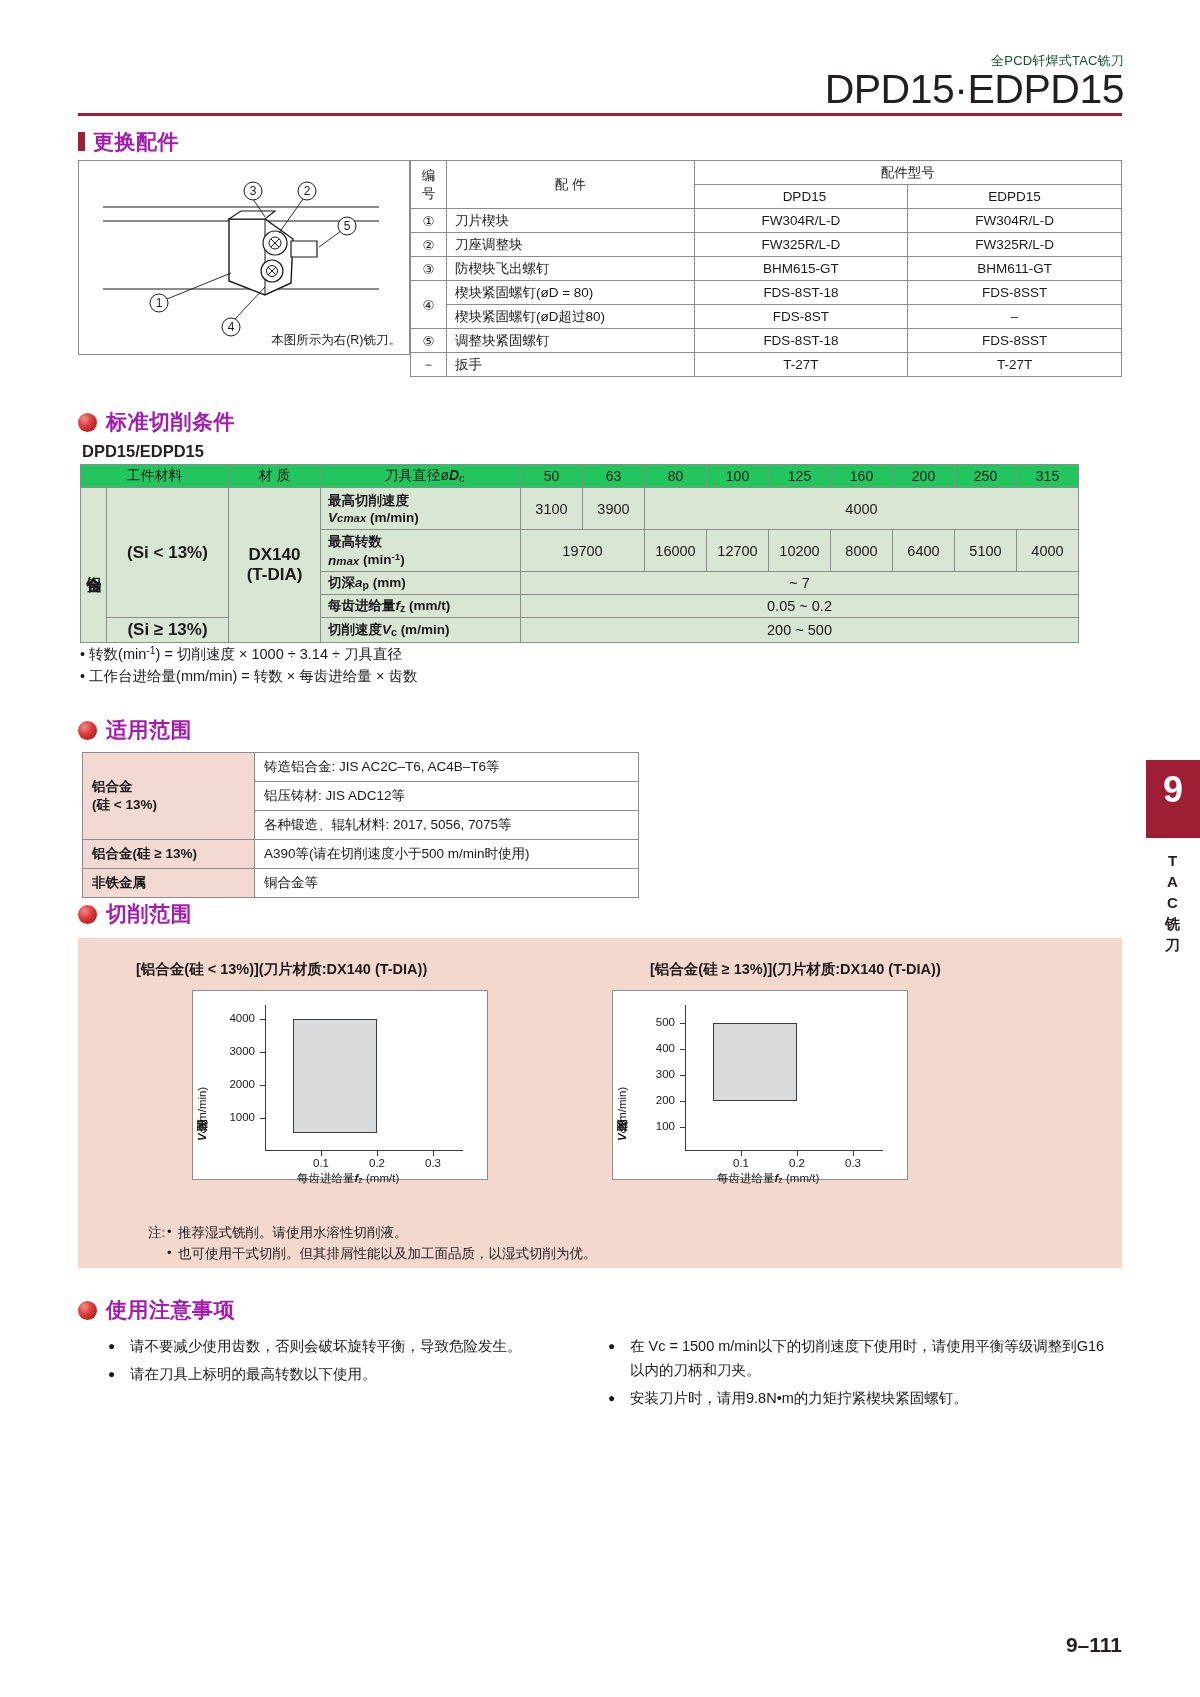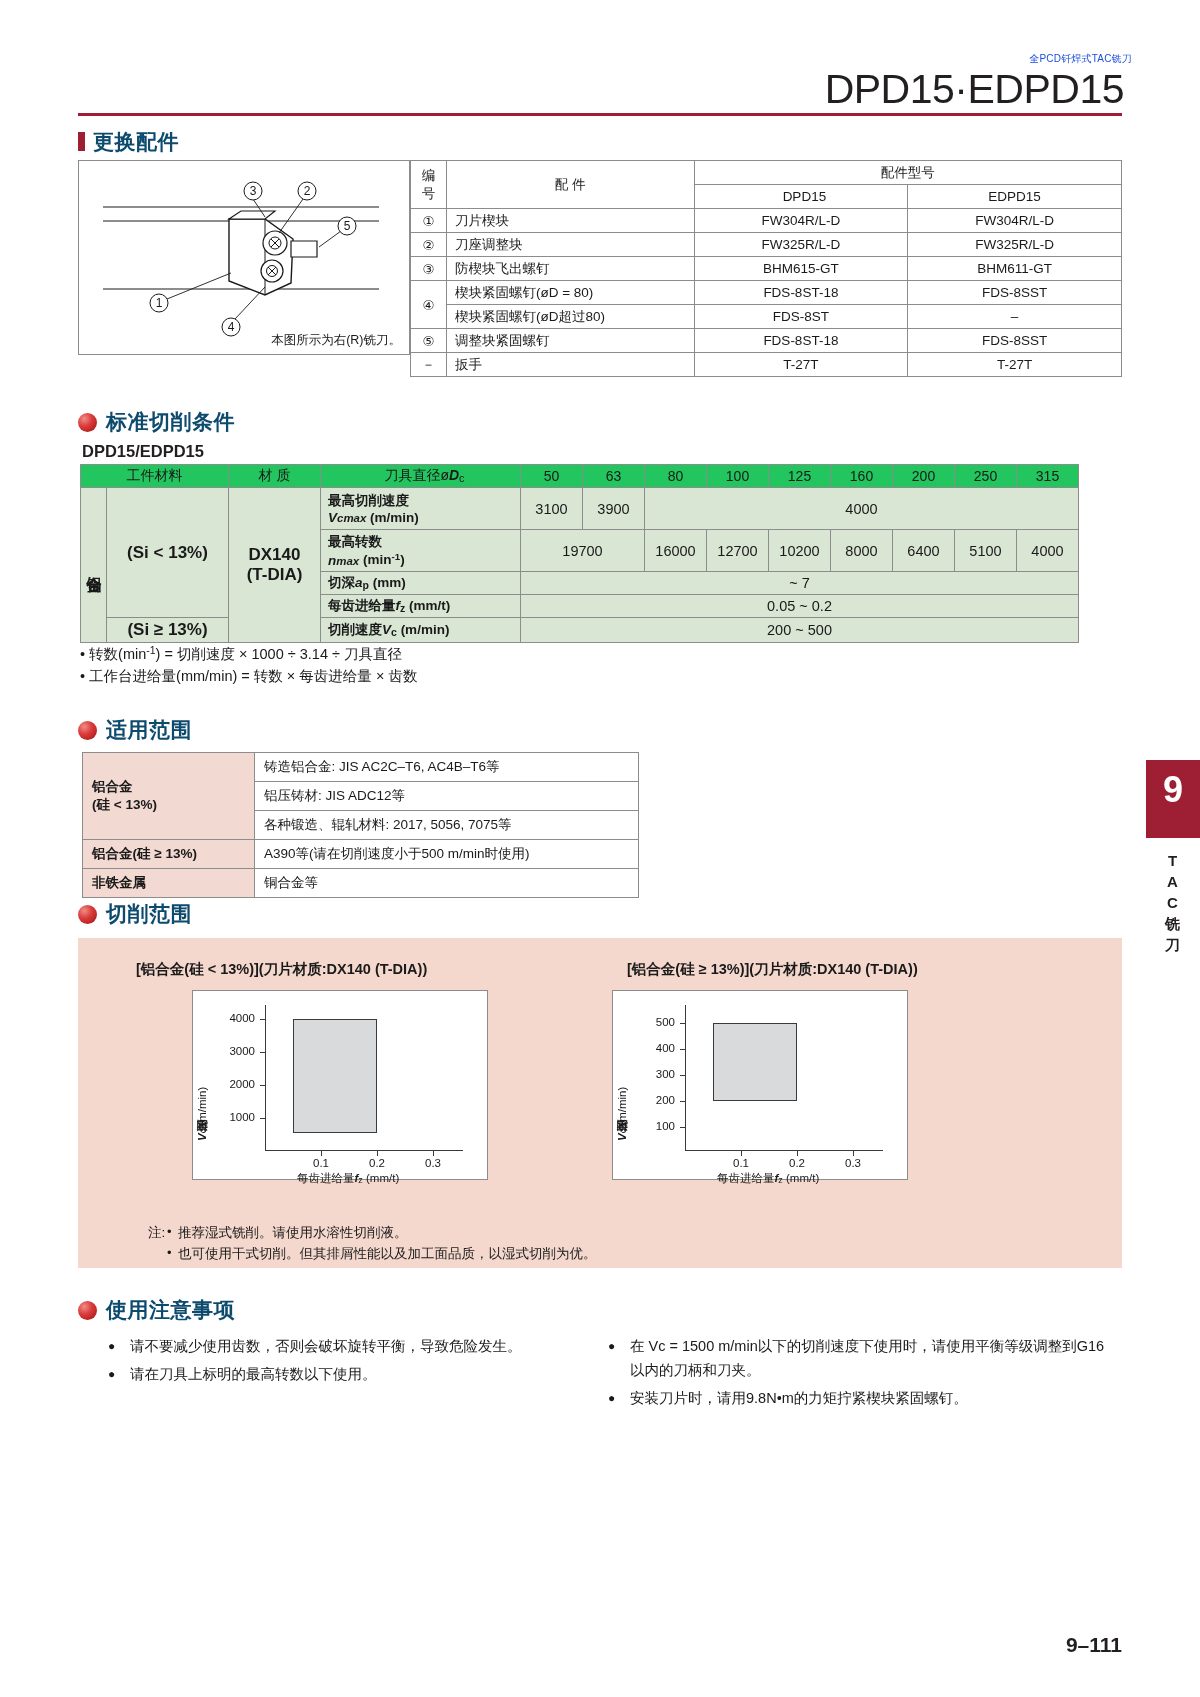--- a/index.html
+++ b/index.html
@@ -9,35 +9,35 @@
     background:#ffffff;
     font-family:"Liberation Sans","DejaVu Sans",sans-serif;
     color:#1a1a1a;
     position:relative;
     overflow:hidden;
   }
 
   
   .header { position:absolute; left:0; top:0; width:1200px; height:112px; }
   .hdr-sub {
-    position:absolute; right:68px; top:52px;
-    font-size:10px; color:#1d4ed8; letter-spacing:.2px;
+    position:absolute; right:76px; top:52px;
+    font-size:13px; color:#14532d; letter-spacing:.2px;
   }
   .hdr-title {
     position:absolute; right:76px; top:66px;
     font-size:41px; color:#231f20; letter-spacing:-.5px; font-weight:400;
   }
   .hdr-rule {
     position:absolute; left:78px; top:113px; width:1044px; height:3px;
     background:#9e1f33;
   }
 
   
   .sec-head {
-    position:absolute; font-size:21px; font-weight:bold; color:#0c4a6e;
+    position:absolute; font-size:21px; font-weight:bold; color:#a21caf;
     letter-spacing:.5px;
     text-align:right;
   }
   .sec-head .bar {
     display:inline-block; width:7px; height:19px; background:#9e1f33;
     margin-right:8px; vertical-align:-2px;
   }
   .sec-head .dot {
     display:inline-block; width:19px; height:19px; border-radius:50%;
     margin-right:9px; vertical-align:-3px;
@@ -412,21 +412,21 @@
       <div class="lab-x" style="left:164px; top:166px;">0.2</div>
       <div class="lab-x" style="left:220px; top:166px;">0.3</div>
 
       <div class="region" style="left:100px; top:28px; width:84px; height:114px;"></div>
 
       <div class="ytitle" style="left:2px; top:34px; height:116px;">切削速度<span class="ital">V</span><span class="subsc">c</span> (m/min)</div>
       <div class="xtitle" style="left:104px; top:180px;">每齿进给量<span class="ital">f</span><span class="subsc">z</span> (mm/t)</div>
     </div>
   </div>
 
-  <div class="chart-title" style="left:549px; top:22px;">[铝合金(硅 ≥ 13%)](刀片材质:DX140 (T-DIA))</div>
+  <div class="chart-title" style="left:572px; top:22px;">[铝合金(硅 ≥ 13%)](刀片材质:DX140 (T-DIA))</div>
   <div class="chart-box" style="left:534px; top:52px; width:296px; height:190px;">
     <div class="plot" style="left:0; top:0; width:294px; height:188px;">
       <div class="axis-y" style="left:72px; top:14px; height:146px;"></div>
       <div class="axis-x" style="left:72px; top:159px; width:198px;"></div>
 
       <div class="tick-y" style="left:67px; top:32px;"></div>
       <div class="tick-y" style="left:67px; top:58px;"></div>
       <div class="tick-y" style="left:67px; top:84px;"></div>
       <div class="tick-y" style="left:67px; top:110px;"></div>
       <div class="tick-y" style="left:67px; top:136px;"></div>

